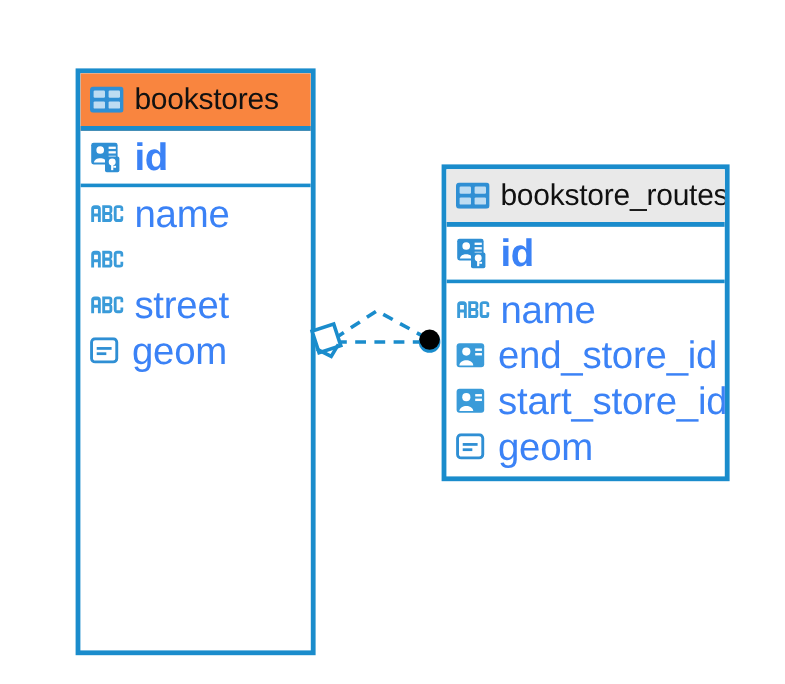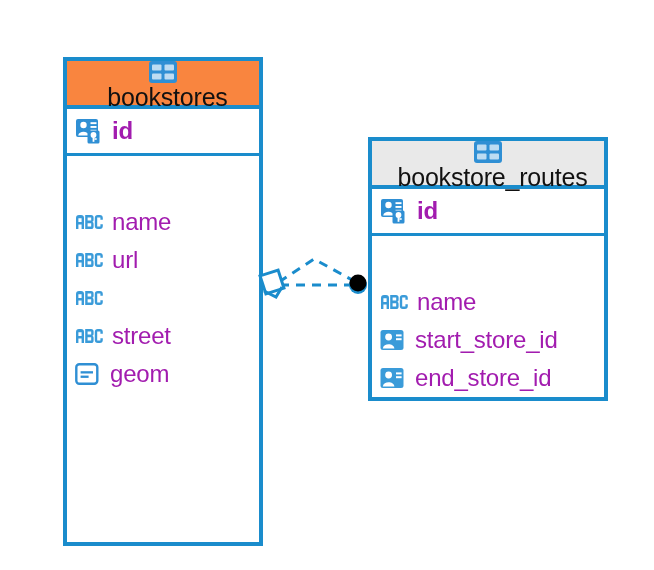--- a/index.html
+++ b/index.html
@@ -42,21 +42,20 @@
     height: 264px;
   }
 
   .entity-header {
     box-sizing: border-box;
     display: flex;
     align-items: center;
     padding: 0 8px;
     height: 48px;
     border-bottom: 4px solid #1a8ccc;
-    flex-direction: column;
   }
   .entity-header.accent-orange { background: #f9853f; }
   .entity-header.accent-gray   { background: #e9e9e9; }
 
   .entity-title {
     font-size: 25px;
     color: #111111;
     margin-left: 9px;
     white-space: nowrap;
     letter-spacing: -0.2px;
@@ -67,30 +66,30 @@
     display: flex;
     align-items: center;
     padding: 0 8px;
     height: 38px;
   }
   .row.pk-row {
     height: 47px;
     border-bottom: 3px solid #1a8ccc;
   }
   .row-label {
-    font-size: 24px;
-    color: #a21caf;
+    font-size: 32px;
+    color: #3b82f6;
     margin-left: 9px;
     white-space: nowrap;
     letter-spacing: -0.2px;
   }
   .row.pk-row .row-label {
     font-weight: bold;
   }
-  .attr-list { padding-top: 3px; margin-top: 44px; }
+  .attr-list { padding-top: 3px; }
 
   
   .icon {
     flex: 0 0 auto;
     display: inline-flex;
     align-items: center;
     justify-content: center;
     line-height: 0;
   }
   .icon-table  { width: 28px; height: 22px; }
@@ -153,30 +152,20 @@
         <span class="icon icon-abc">
           <svg width="28" height="16" viewBox="0 0 28 16">
             <path d="M1 15 V4 A3 3 0 0 1 4 1 H6 A3 3 0 0 1 9 4 V15 H6.6 V10.5 H3.4 V15 Z M3.4 8 H6.6 V4.2 H3.4 Z" fill="#3a9bd9"></path>
             <path d="M10.2 15 V1 H16 A2.6 2.6 0 0 1 18.6 3.6 V5.9 A2 2 0 0 1 17.3 7.8 A2 2 0 0 1 18.6 9.7 V12.4 A2.6 2.6 0 0 1 16 15 Z M12.6 6.6 H16.2 V3.4 H12.6 Z M12.6 12.6 H16.2 V9.2 H12.6 Z" fill="#3a9bd9"></path>
             <path d="M19.8 4 A3 3 0 0 1 22.8 1 H24.8 A3 3 0 0 1 27.8 4 V5.8 H25.4 V3.4 H22.2 V12.6 H25.4 V10.2 H27.8 V12 A3 3 0 0 1 24.8 15 H22.8 A3 3 0 0 1 19.8 12 Z" fill="#3a9bd9"></path>
           </svg>
         </span>
         <span class="row-label">name</span>
       </div>
 
-      <div class="row">
-        <span class="icon icon-abc">
-          <svg width="28" height="16" viewBox="0 0 28 16">
-            <path d="M1 15 V4 A3 3 0 0 1 4 1 H6 A3 3 0 0 1 9 4 V15 H6.6 V10.5 H3.4 V15 Z M3.4 8 H6.6 V4.2 H3.4 Z" fill="#3a9bd9"></path>
-            <path d="M10.2 15 V1 H16 A2.6 2.6 0 0 1 18.6 3.6 V5.9 A2 2 0 0 1 17.3 7.8 A2 2 0 0 1 18.6 9.7 V12.4 A2.6 2.6 0 0 1 16 15 Z M12.6 6.6 H16.2 V3.4 H12.6 Z M12.6 12.6 H16.2 V9.2 H12.6 Z" fill="#3a9bd9"></path>
-            <path d="M19.8 4 A3 3 0 0 1 22.8 1 H24.8 A3 3 0 0 1 27.8 4 V5.8 H25.4 V3.4 H22.2 V12.6 H25.4 V10.2 H27.8 V12 A3 3 0 0 1 24.8 15 H22.8 A3 3 0 0 1 19.8 12 Z" fill="#3a9bd9"></path>
-          </svg>
-        </span>
-        <span class="row-label">url</span>
-      </div>
 
       <div class="row">
         <span class="icon icon-abc">
           <svg width="28" height="16" viewBox="0 0 28 16">
             <path d="M1 15 V4 A3 3 0 0 1 4 1 H6 A3 3 0 0 1 9 4 V15 H6.6 V10.5 H3.4 V15 Z M3.4 8 H6.6 V4.2 H3.4 Z" fill="#3a9bd9"></path>
             <path d="M10.2 15 V1 H16 A2.6 2.6 0 0 1 18.6 3.6 V5.9 A2 2 0 0 1 17.3 7.8 A2 2 0 0 1 18.6 9.7 V12.4 A2.6 2.6 0 0 1 16 15 Z M12.6 6.6 H16.2 V3.4 H12.6 Z M12.6 12.6 H16.2 V9.2 H12.6 Z" fill="#3a9bd9"></path>
             <path d="M19.8 4 A3 3 0 0 1 22.8 1 H24.8 A3 3 0 0 1 27.8 4 V5.8 H25.4 V3.4 H22.2 V12.6 H25.4 V10.2 H27.8 V12 A3 3 0 0 1 24.8 15 H22.8 A3 3 0 0 1 19.8 12 Z" fill="#3a9bd9"></path>
           </svg>
         </span>
       </div>
@@ -260,34 +249,34 @@
       <div class="row">
         <span class="icon icon-fk">
           <svg width="26" height="22" viewBox="0 0 26 22">
             <rect x="0.5" y="1" width="23" height="20" rx="2.5" fill="#3a9bd9"></rect>
             <circle cx="8.6" cy="8" r="3.4" fill="#ffffff"></circle>
             <path d="M2.8 19.5 C3.5 13.9 13.7 13.9 14.4 19.5 Z" fill="#ffffff"></path>
             <rect x="16" y="5.4" width="5.6" height="2" fill="#ffffff"></rect>
             <rect x="16" y="9.2" width="5.6" height="2" fill="#ffffff"></rect>
           </svg>
         </span>
-        <span class="row-label">start_store_id</span>
+        <span class="row-label">end_store_id</span>
       </div>
 
       <div class="row">
         <span class="icon icon-fk">
           <svg width="26" height="22" viewBox="0 0 26 22">
             <rect x="0.5" y="1" width="23" height="20" rx="2.5" fill="#3a9bd9"></rect>
             <circle cx="8.6" cy="8" r="3.4" fill="#ffffff"></circle>
             <path d="M2.8 19.5 C3.5 13.9 13.7 13.9 14.4 19.5 Z" fill="#ffffff"></path>
             <rect x="16" y="5.4" width="5.6" height="2" fill="#ffffff"></rect>
             <rect x="16" y="9.2" width="5.6" height="2" fill="#ffffff"></rect>
           </svg>
         </span>
-        <span class="row-label">end_store_id</span>
+        <span class="row-label">start_store_id</span>
       </div>
 
       <div class="row">
         <span class="icon icon-geom">
           <svg width="26" height="22" viewBox="0 0 26 22">
             <rect x="1.3" y="1.3" width="21" height="19.4" rx="3" fill="#ffffff" stroke="#2f8fd4" stroke-width="2.4"></rect>
             <rect x="5.6" y="8.2" width="12.4" height="2.3" fill="#2f8fd4"></rect>
             <rect x="5.6" y="12.6" width="8" height="2.3" fill="#2f8fd4"></rect>
           </svg>
         </span>

